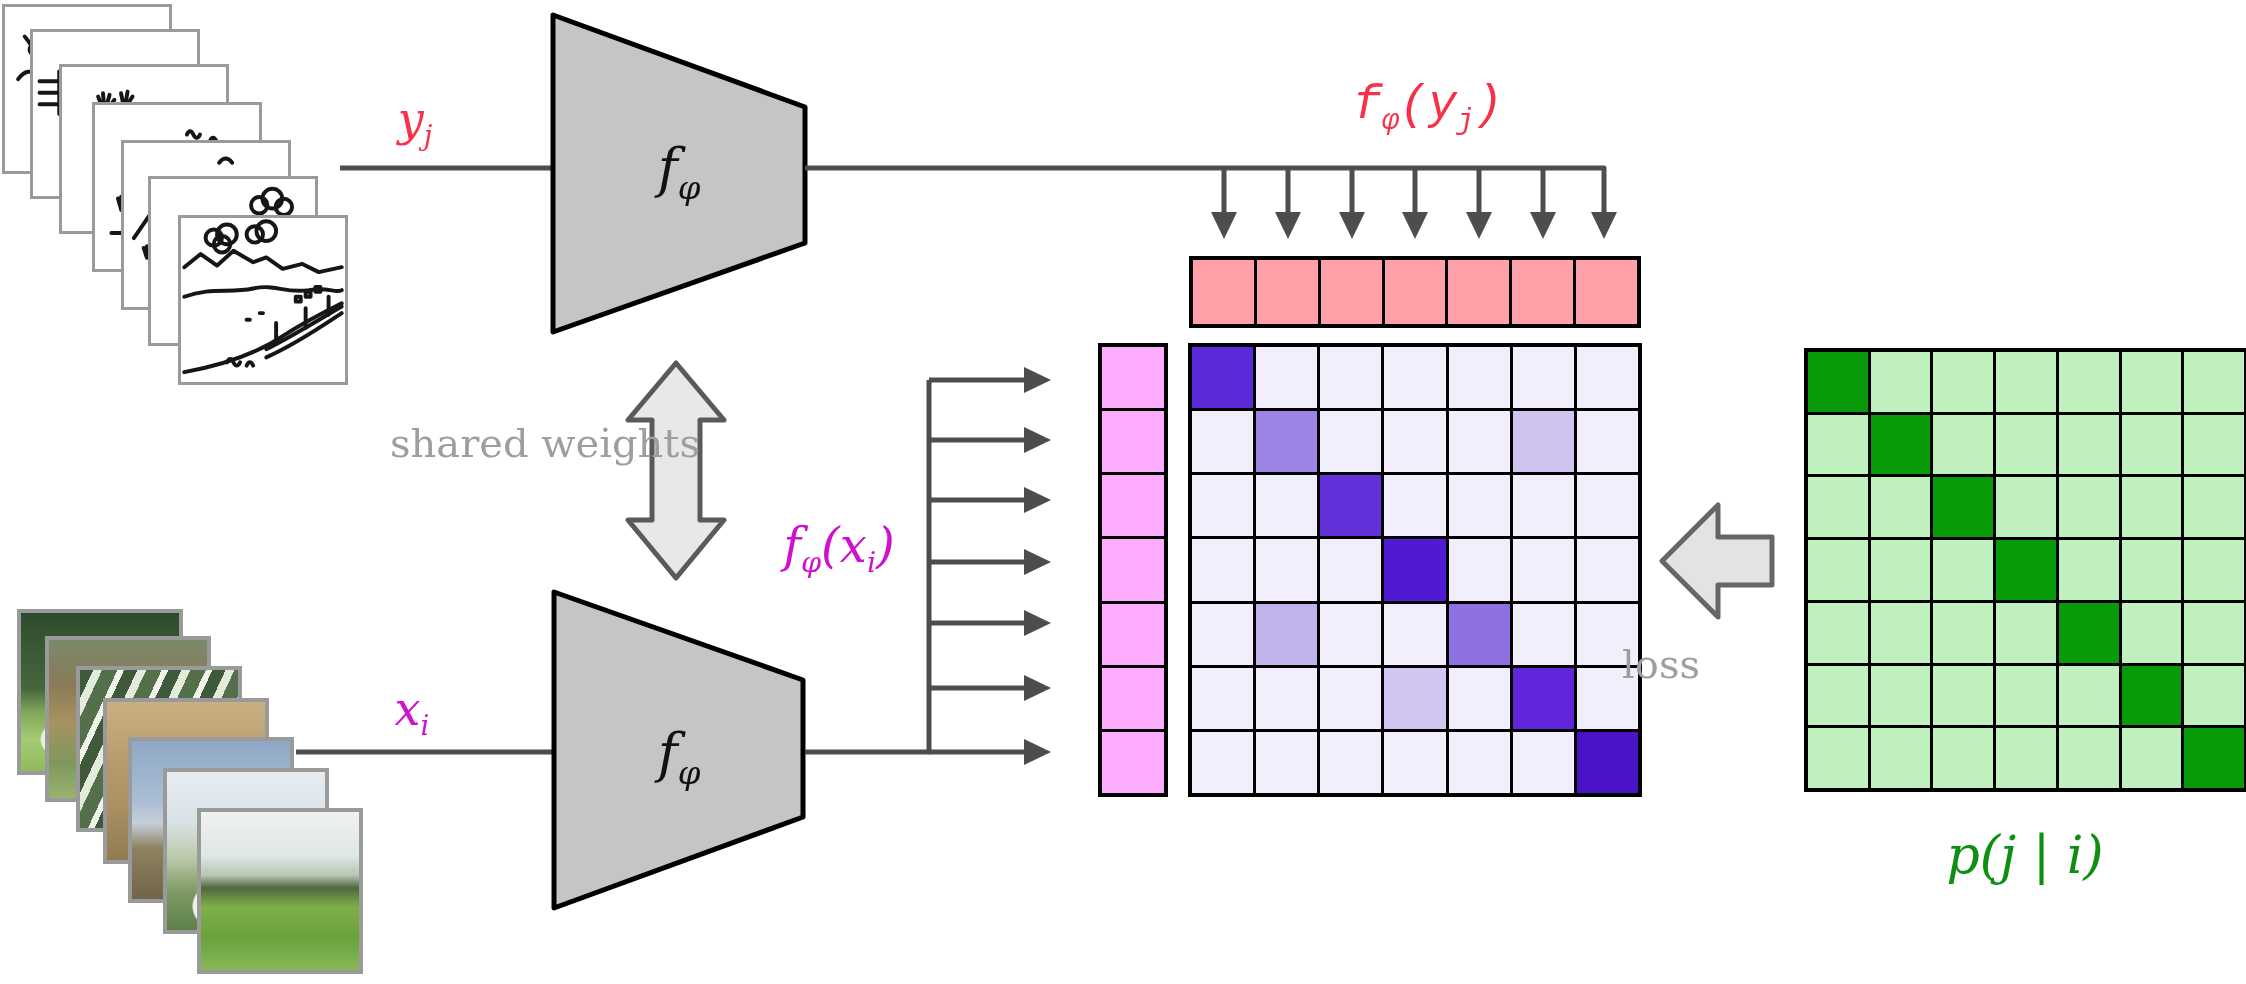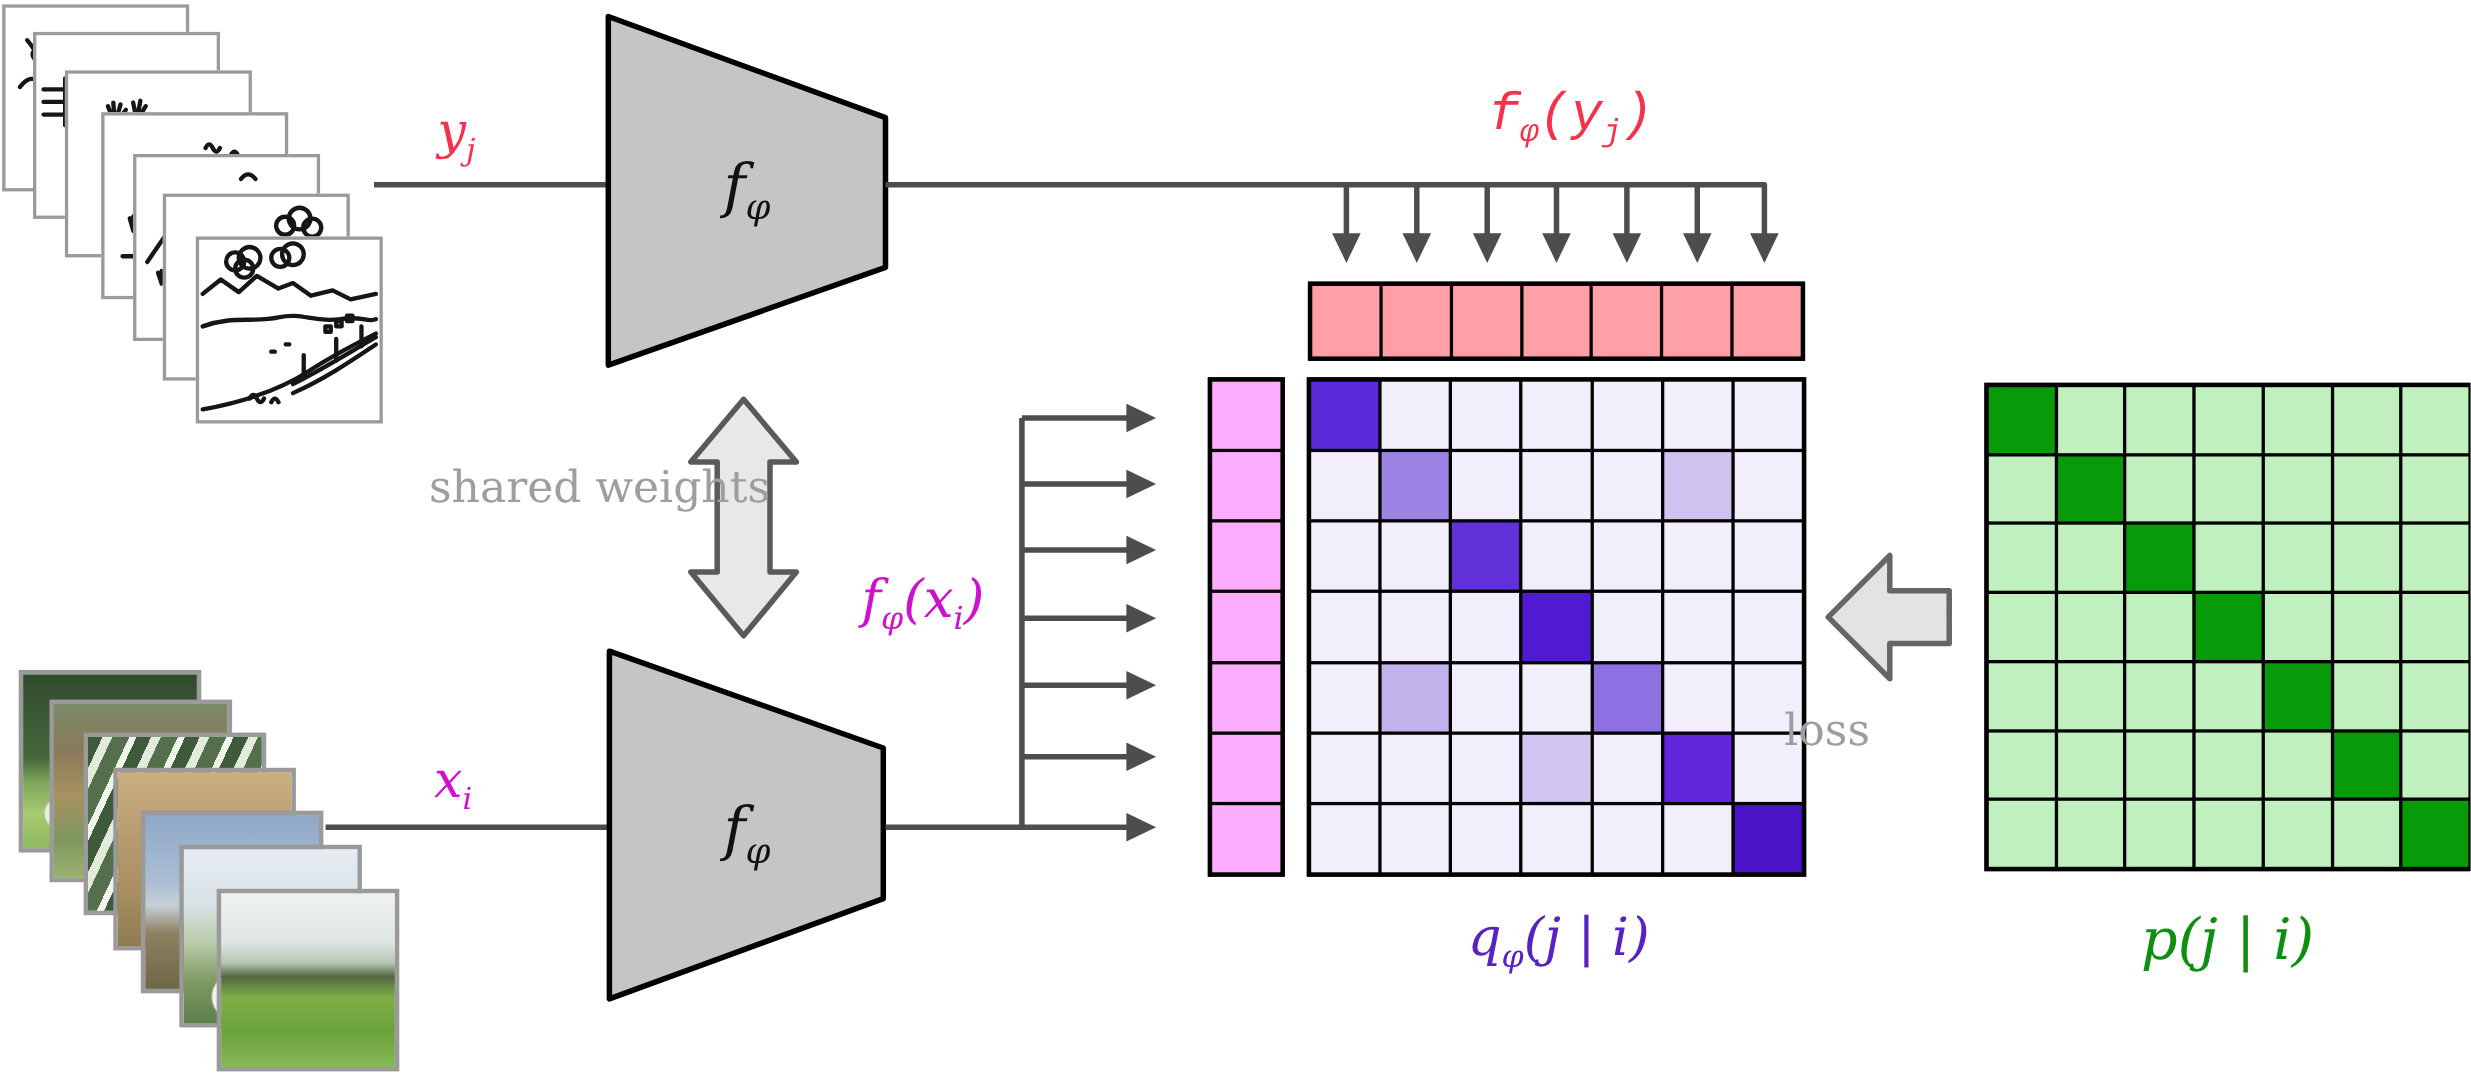--- a/index.html
+++ b/index.html
@@ -319,18 +319,15 @@
   <div class="math lab-fy" style="left:1428px;top:108px;">
     <span>f</span><span class="sub">φ</span><span>(</span><span>y</span><span class="sub">j</span><span>)</span>
   </div>
   <div class="math lab-fx" style="left:839px;top:548px;">
     <span>f</span><span class="sub">φ</span><span>(</span><span>x</span><span class="sub">i</span><span>)</span>
   </div>
 
   <div class="lab-gray" style="left:497px;top:443px;margin-left:48px;">shared weights</div>
   <div class="lab-gray" style="left:1661px;top:664px;">loss</div>
 
-  <div class="math lab-q" style="left:1417px;top:855px;">
-    <span>q</span><span class="sub">φ</span><span>(j | i)</span>
-  </div>
   <div class="math lab-p" style="left:2025px;top:855px;">p(j | i)</div>
 
 </div>
 
 </body></html>

